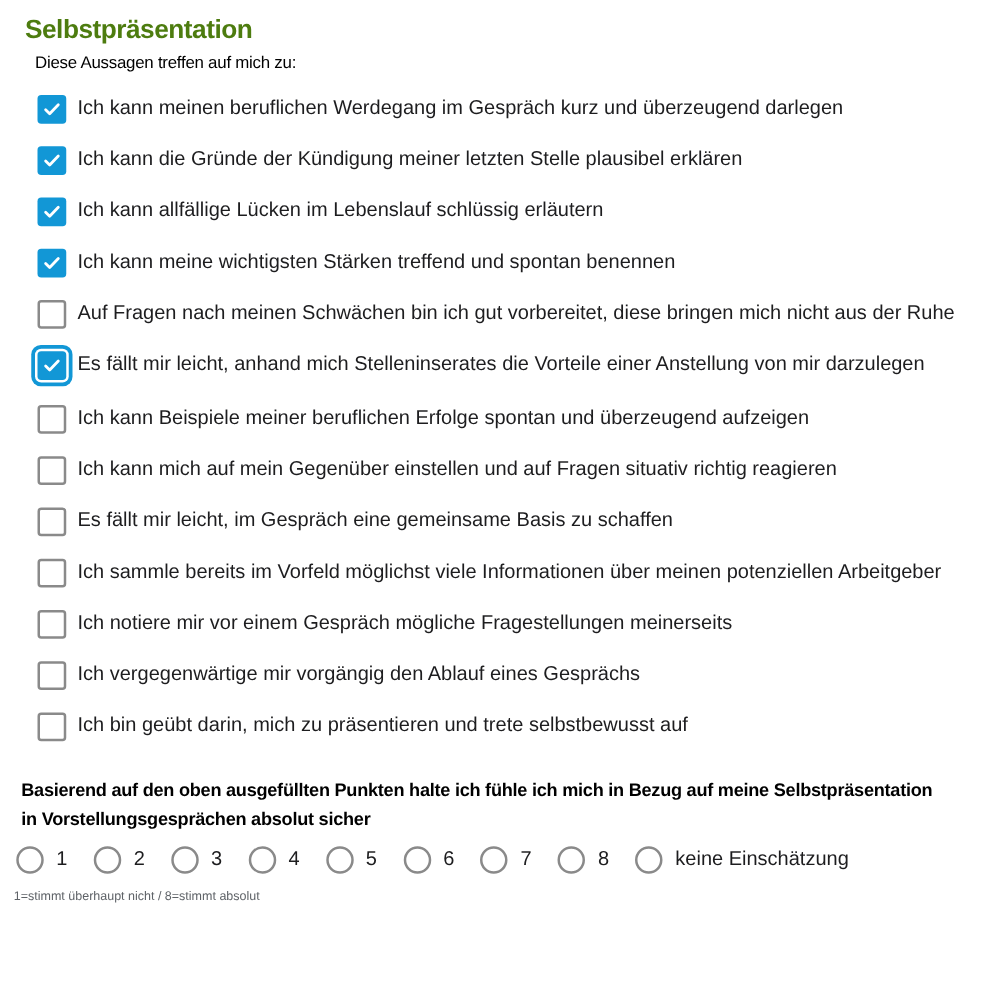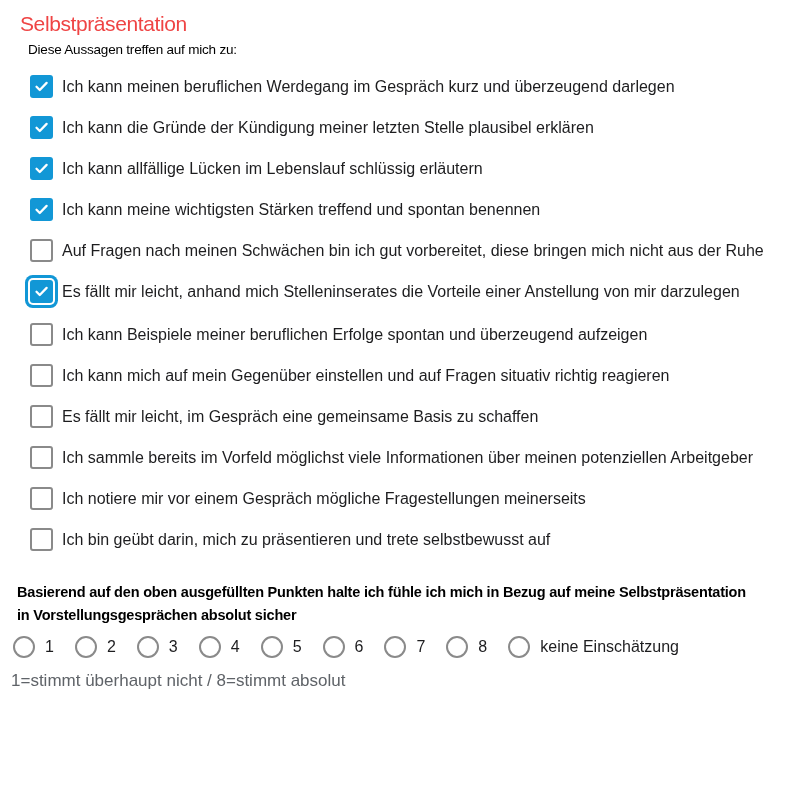--- a/index.html
+++ b/index.html
@@ -4,30 +4,30 @@
 <style>
   html,body{margin:0;padding:0;background:#ffffff;}
   body{
     width:789px;height:799px;overflow:hidden;
     font-family:"Liberation Sans",sans-serif;
     color:#1d1d1f;
     position:relative;
   }
   .page{padding:10px 0 0 0;}
   .title{
-    font-size:21px;font-weight:400;letter-spacing:-0.4px;
-    margin:2px 0 6px 20px;color:#ef4444;
+    font-size:21px;font-weight:700;letter-spacing:-0.4px;
+    margin:2px 0 6px 20px;color:#4d7c0f;
   }
   .sub-label{
     font-size:13.5px;font-weight:400;letter-spacing:-0.2px;
     margin:0 0 4px 28px;color:#000;
   }
   .cb-list{margin:18px 0 0 30px;}
   .cb-row{
-    display:flex;align-items:flex-start;gap:9px;
+    display:flex;align-items:flex-end;gap:9px;
     margin-bottom:17px;
   }
   .cb-row.focused{margin-top:4px;margin-bottom:19px;}
   .cb{
     width:23px;height:23px;box-sizing:border-box;border-radius:3px;
     flex:0 0 auto;background:#fff;border:2px solid #8a8a8a;
     display:flex;align-items:center;justify-content:center;
     cursor:pointer;
   }
   .cb.checked{border:none;background:var(--accent,#1297d6);}
@@ -50,21 +50,21 @@
   .radio-opt{
     display:flex;align-items:center;gap:10px;cursor:pointer;
     margin-right:21px;
   }
   .radio-circle{
     width:22px;height:22px;box-sizing:border-box;border-radius:50%;
     border:2px solid #8a8a8a;background:#fff;flex:0 0 auto;
   }
   .radio-label{font-size:16px;color:#1d1d1f;}
   .footnote{
-    font-size:17px;color:#5f6368;margin:13px 12px 0 11px;
+    font-size:10px;color:#5f6368;margin:13px 12px 0 11px;
   }
 </style>
 </head>
 <body style="--accent: #1297d6;">
 
 <div class="page">
 
   <h1 class="title">Selbstpräsentation</h1>
   <div class="sub-label">Diese Aussagen treffen auf mich zu:</div>
 
@@ -142,20 +142,26 @@
       <div class="cb-row">
     <span class="cb">
       
     </span>
     <span class="cb-label">Ich notiere mir vor einem Gespräch mögliche Fragestellungen meinerseits</span>
   </div>
       <div class="cb-row">
     <span class="cb">
       
     </span>
+    <span class="cb-label">Ich vergegenwärtige mir vorgängig den Ablauf eines Gesprächs</span>
+  </div>
+      <div class="cb-row">
+    <span class="cb">
+      
+    </span>
     <span class="cb-label">Ich bin geübt darin, mich zu präsentieren und trete selbstbewusst auf</span>
   </div>
     </div>
 
   <div class="rating">
     <div class="rating-question">Basierend auf den oben ausgefüllten Punkten halte ich fühle ich mich in Bezug auf meine Selbstpräsentation in Vorstellungsgesprächen absolut sicher</div>
     <div class="radio-row">
         <label class="radio-opt">
     <span class="radio-circle"></span>
     <span class="radio-label">1</span>

